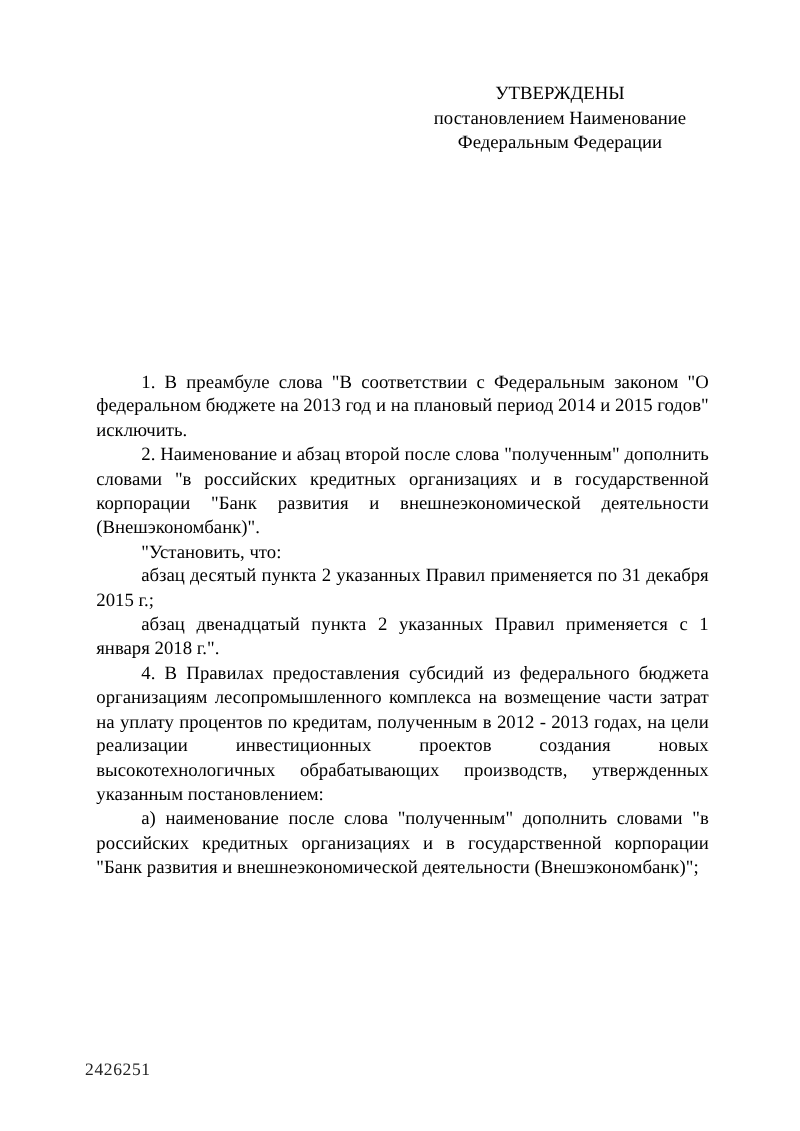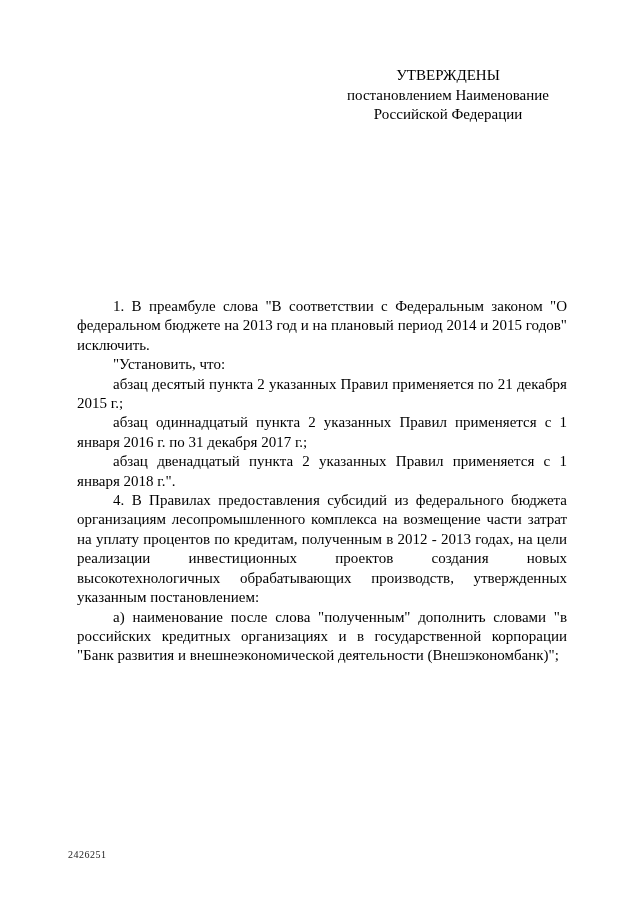--- a/index.html
+++ b/index.html
@@ -51,42 +51,42 @@
   }
   .body-text p {
     margin: 0;
     padding: 0;
     text-indent: 36px;
   }
   .footer-code {
     position: absolute;
     top: 849px;
     left: 68px;
-    font-size: 10px;
+    font-size: 14px;
     letter-spacing: 0.5px;
     color: #222222;
   }
 </style>
 </head>
 <body>
 
 <div class="page">
 
   <div class="approval-block">
     <div>УТВЕРЖДЕНЫ</div>
     <div>постановлением Наименование</div>
-    <div>Российской Федерации</div>
+    <div>Федеральным Федерации</div>
   </div>
 
 
   <div class="body-text">
     <p>1. В преамбуле слова "В соответствии с Федеральным законом "О федеральном бюджете на 2013 год и на плановый период 2014 и 2015 годов" исключить.</p>
+    <p>2. Наименование и абзац второй после слова "полученным" дополнить словами "в российских кредитных организациях и в государственной корпорации "Банк развития и внешнеэкономической деятельности (Внешэкономбанк)".</p>
     <p>"Установить, что:</p>
-    <p>абзац десятый пункта 2 указанных Правил применяется по 21 декабря 2015 г.;</p>
-    <p>абзац одиннадцатый пункта 2 указанных Правил применяется с 1 января 2016 г. по 31 декабря 2017 г.;</p>
+    <p>абзац десятый пункта 2 указанных Правил применяется по 31 декабря 2015 г.;</p>
     <p>абзац двенадцатый пункта 2 указанных Правил применяется с 1 января 2018 г.".</p>
     <p>4. В Правилах предоставления субсидий из федерального бюджета организациям лесопромышленного комплекса на возмещение части затрат на уплату процентов по кредитам, полученным в 2012 - 2013 годах, на цели реализации инвестиционных проектов создания новых высокотехнологичных обрабатывающих производств, утвержденных указанным постановлением:</p>
     <p>а) наименование после слова "полученным" дополнить словами "в российских кредитных организациях и в государственной корпорации "Банк развития и внешнеэкономической деятельности (Внешэкономбанк)";</p>
   </div>
 
   <div class="footer-code">2426251</div>
 
 </div>
 
 </body></html>

